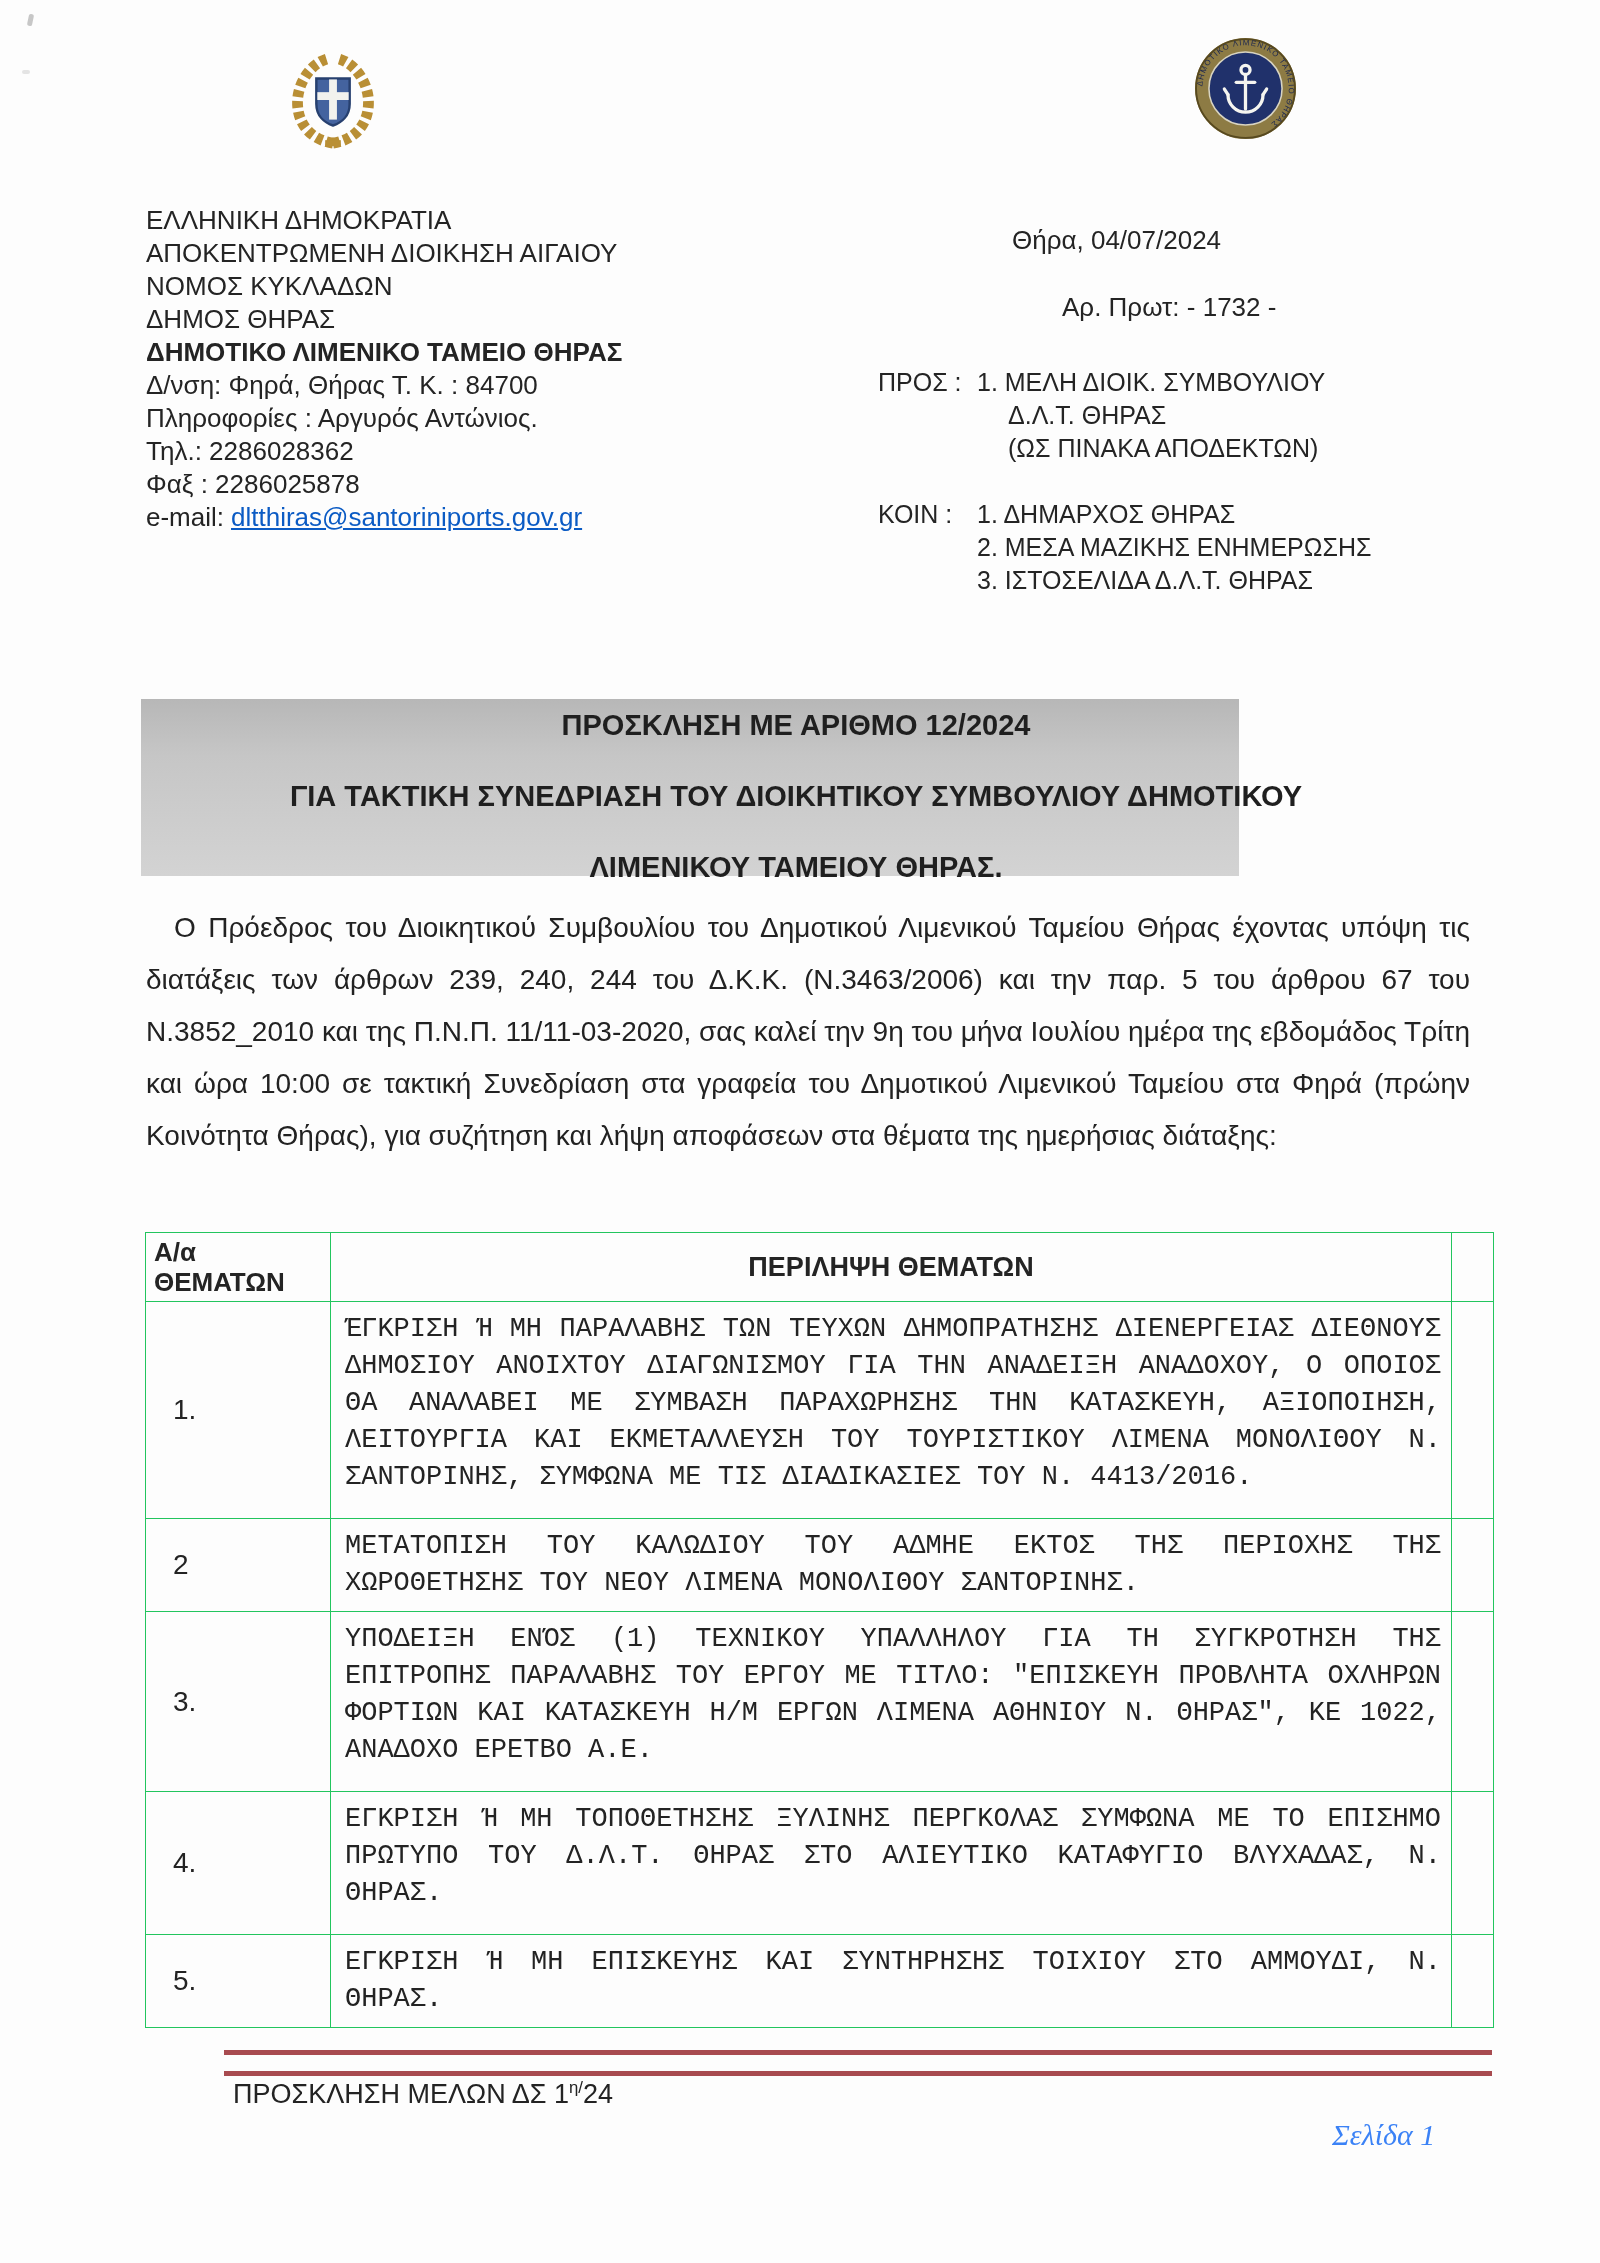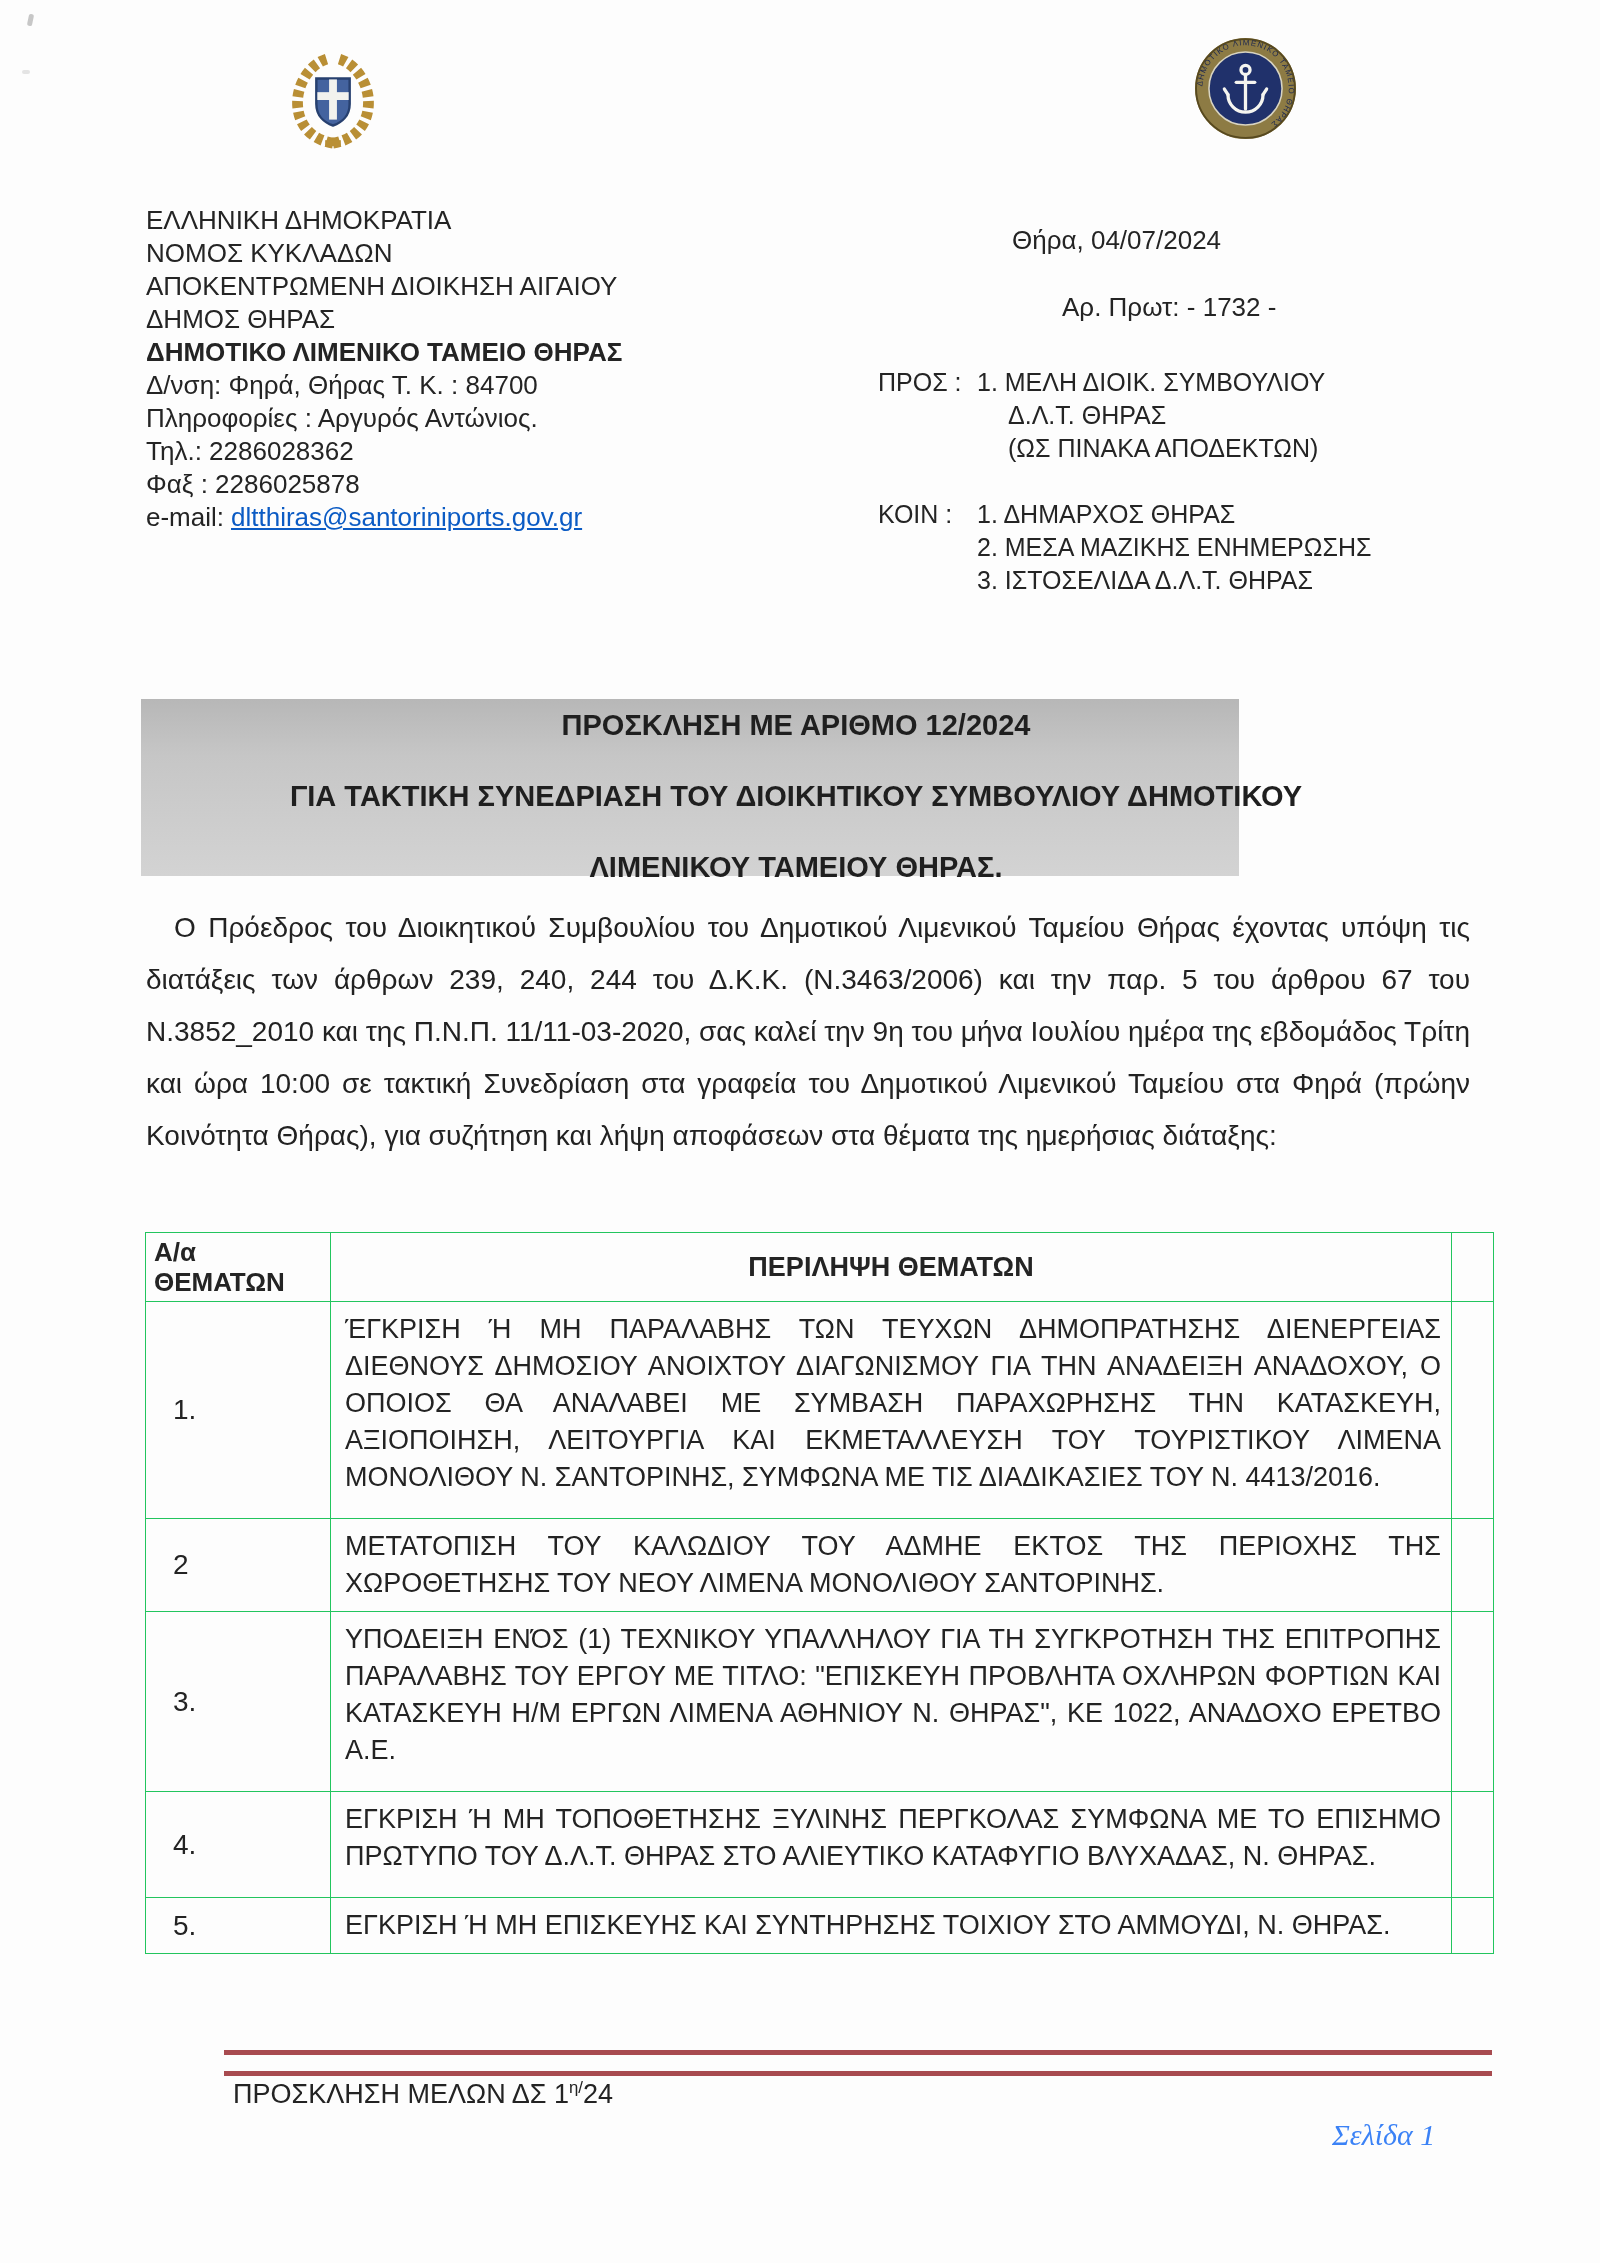--- a/index.html
+++ b/index.html
@@ -46,21 +46,21 @@
   table.agenda{position:absolute;left:145px;top:1232px;border-collapse:collapse;table-layout:fixed;}
   .c-num{width:185px;}
   .c-topic{width:1121px;}
   .c-end{width:42px;}
   table.agenda th,table.agenda td{border:1px solid #22c55e;}
   th.num-h{font-size:26px;font-weight:bold;text-align:left;padding:3px 4px 3px 8px;line-height:30px;vertical-align:middle;height:62px;}
   th.topic-h{font-size:27px;font-weight:bold;text-align:center;vertical-align:middle;}
   td.num{font-size:28px;text-align:left;padding-left:27px;vertical-align:middle;color:#232323;}
   td.topic{
     font-size:27px;line-height:37px;text-align:justify;
-    padding:9px 10px 9px 14px;vertical-align:top;color:#232323;
+    padding:9px 10px 9px 14px;vertical-align:top;color:#232323;font-family:Liberation Mono, monospace;
   }
   td.topic.pad-b{padding-bottom:22px;}
 
   .rules{
     position:absolute;left:224px;top:2050px;width:1268px;height:16px;
     border-top:5px solid #a84b50;border-bottom:5px solid #a84b50;
   }
   .foot-ref{position:absolute;left:233px;top:2078px;font-size:27px;color:#232323;}
   .foot-ref sup{font-size:62%;}
   .page-num{
@@ -106,22 +106,22 @@
         <line x1="41" y1="44" x2="59" y2="44"></line>
         <path d="M33 56 a 17 17 0 0 0 34 0"></path>
         <path d="M33 56 l -3.5 -5.5"></path>
         <path d="M67 56 l 3.5 -5.5"></path>
       </g>
     </svg>
   </div>
 
   <div class="sender">
     <div>ΕΛΛΗΝΙΚΗ ΔΗΜΟΚΡΑΤΙΑ</div>
+    <div>ΑΠΟΚΕΝΤΡΩΜΕΝΗ ΔΙΟΙΚΗΣΗ ΑΙΓΑΙΟΥ</div>
     <div>ΝΟΜΟΣ ΚΥΚΛΑΔΩΝ</div>
-    <div>ΑΠΟΚΕΝΤΡΩΜΕΝΗ ΔΙΟΙΚΗΣΗ ΑΙΓΑΙΟΥ</div>
     <div>ΔΗΜΟΣ ΘΗΡΑΣ</div>
     <div class="org">ΔΗΜΟΤΙΚΟ ΛΙΜΕΝΙΚΟ ΤΑΜΕΙΟ ΘΗΡΑΣ</div>
     <div>Δ/νση: Φηρά, Θήρας Τ. Κ. : 84700</div>
     <div>Πληροφορίες : Αργυρός Αντώνιος.</div>
     <div>Τηλ.: 2286028362</div>
     <div>Φαξ : 2286025878</div>
     <div>
       <span class="email-label">e-mail:</span><a class="email-link">dltthiras@santoriniports.gov.gr</a>
     </div>
   </div>

